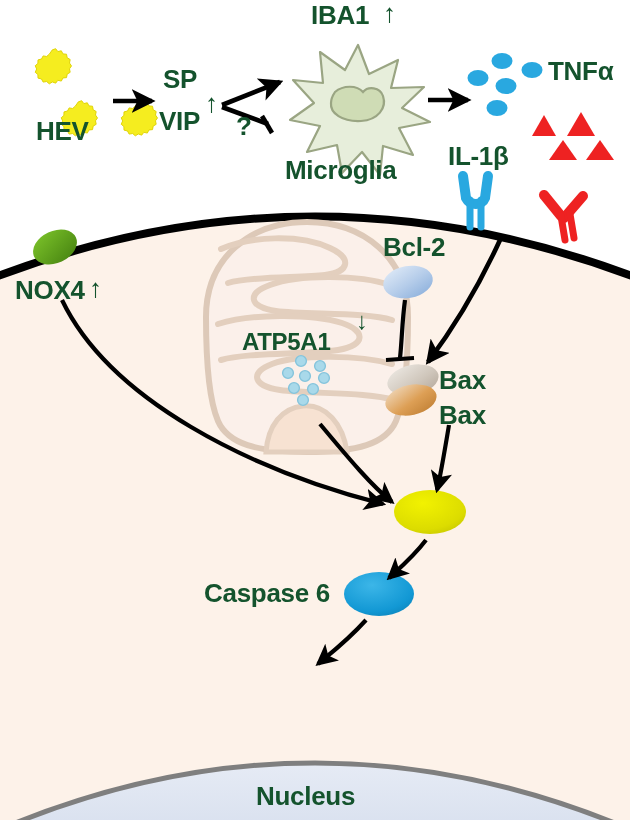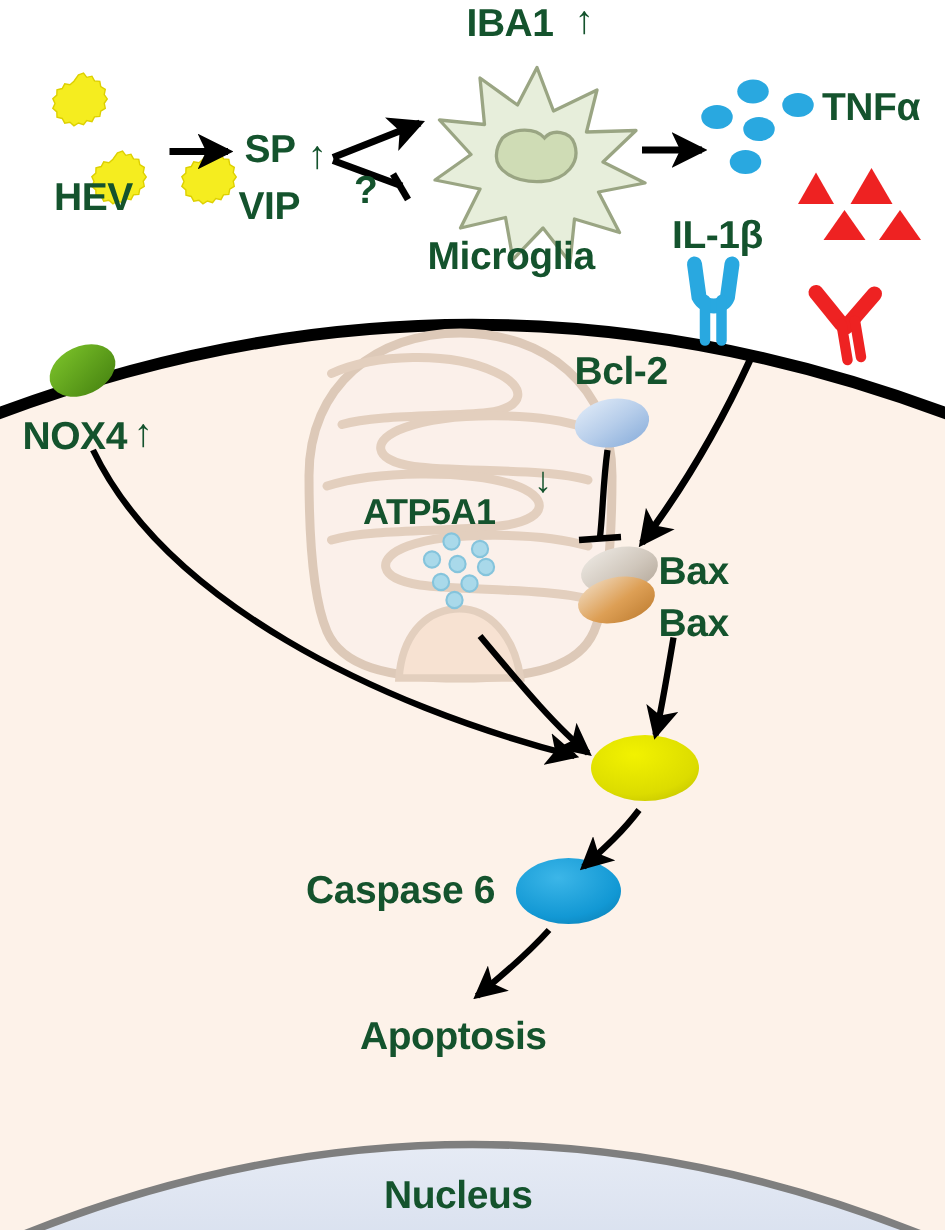--- a/index.html
+++ b/index.html
@@ -210,22 +210,22 @@
 
     <path d="M 449 425 C 444 455 440 478 437 490" fill="none" stroke="#000" stroke-width="4.2" marker-end="url(#arrHead)"></path>
 
     <path d="M 426 540 C 414 556 400 568 389 578" fill="none" stroke="#000" stroke-width="4.2" marker-end="url(#arrHead)"></path>
 
     <path d="M 366 620 C 348 640 330 654 318 664" fill="none" stroke="#000" stroke-width="4.2" marker-end="url(#arrHead)"></path>
   </svg>
 
   <div class="lbl lbl-lg" style="left:36px; top:118px;">HEV</div>
 
-  <div class="lbl lbl-lg" style="left:163px; top:86px;text-align:center;">SP</div>
-  <div class="lbl lbl-lg" style="left:159px; top:108px;margin-top:16px;">VIP</div>
+  <div class="lbl lbl-lg" style="left:163px; top:66px;text-align:center;">SP</div>
+  <div class="lbl lbl-lg" style="left:159px; top:108px;">VIP</div>
   <div class="lbl lbl-lg" style="left:205px; top:90px;">↑</div>
   <div class="lbl lbl-lg" style="left:236px; top:113px;">?</div>
 
   <div class="lbl lbl-lg" style="left:311px; top:2px;">IBA1</div>
   <div class="lbl lbl-lg" style="left:383px; top:0px;">↑</div>
 
   <div class="lbl lbl-lg" style="left:285px; top:157px;">Microglia</div>
 
   <div class="lbl lbl-lg" style="left:548px; top:58px;">TNFα</div>
   <div class="lbl lbl-lg" style="left:448px; top:123px;margin-top:20px;">IL-1β</div>
@@ -236,17 +236,16 @@
   <div class="lbl lbl-mito" style="left:242px; top:301px;margin-top:29px;">ATP5A1</div>
   <div class="lbl lbl-mito" style="left:356px; top:309px;">↓</div>
 
   <div class="lbl lbl-lg" style="left:383px; top:234px;">Bcl-2</div>
 
   <div class="lbl lbl-lg" style="left:439px; top:367px;">Bax</div>
   <div class="lbl lbl-lg" style="left:439px; top:402px;">Bax</div>
 
   <div class="lbl lbl-lg" style="left:204px; top:580px;">Caspase 6</div>
 
-  <div class="lbl lbl-lg" style="left:240px; top:677px;">Apoptosis</div>
 
   <div class="lbl lbl-lg" style="left:256px; top:783px;">Nucleus</div>
 
 </div>
 
 </body></html>

